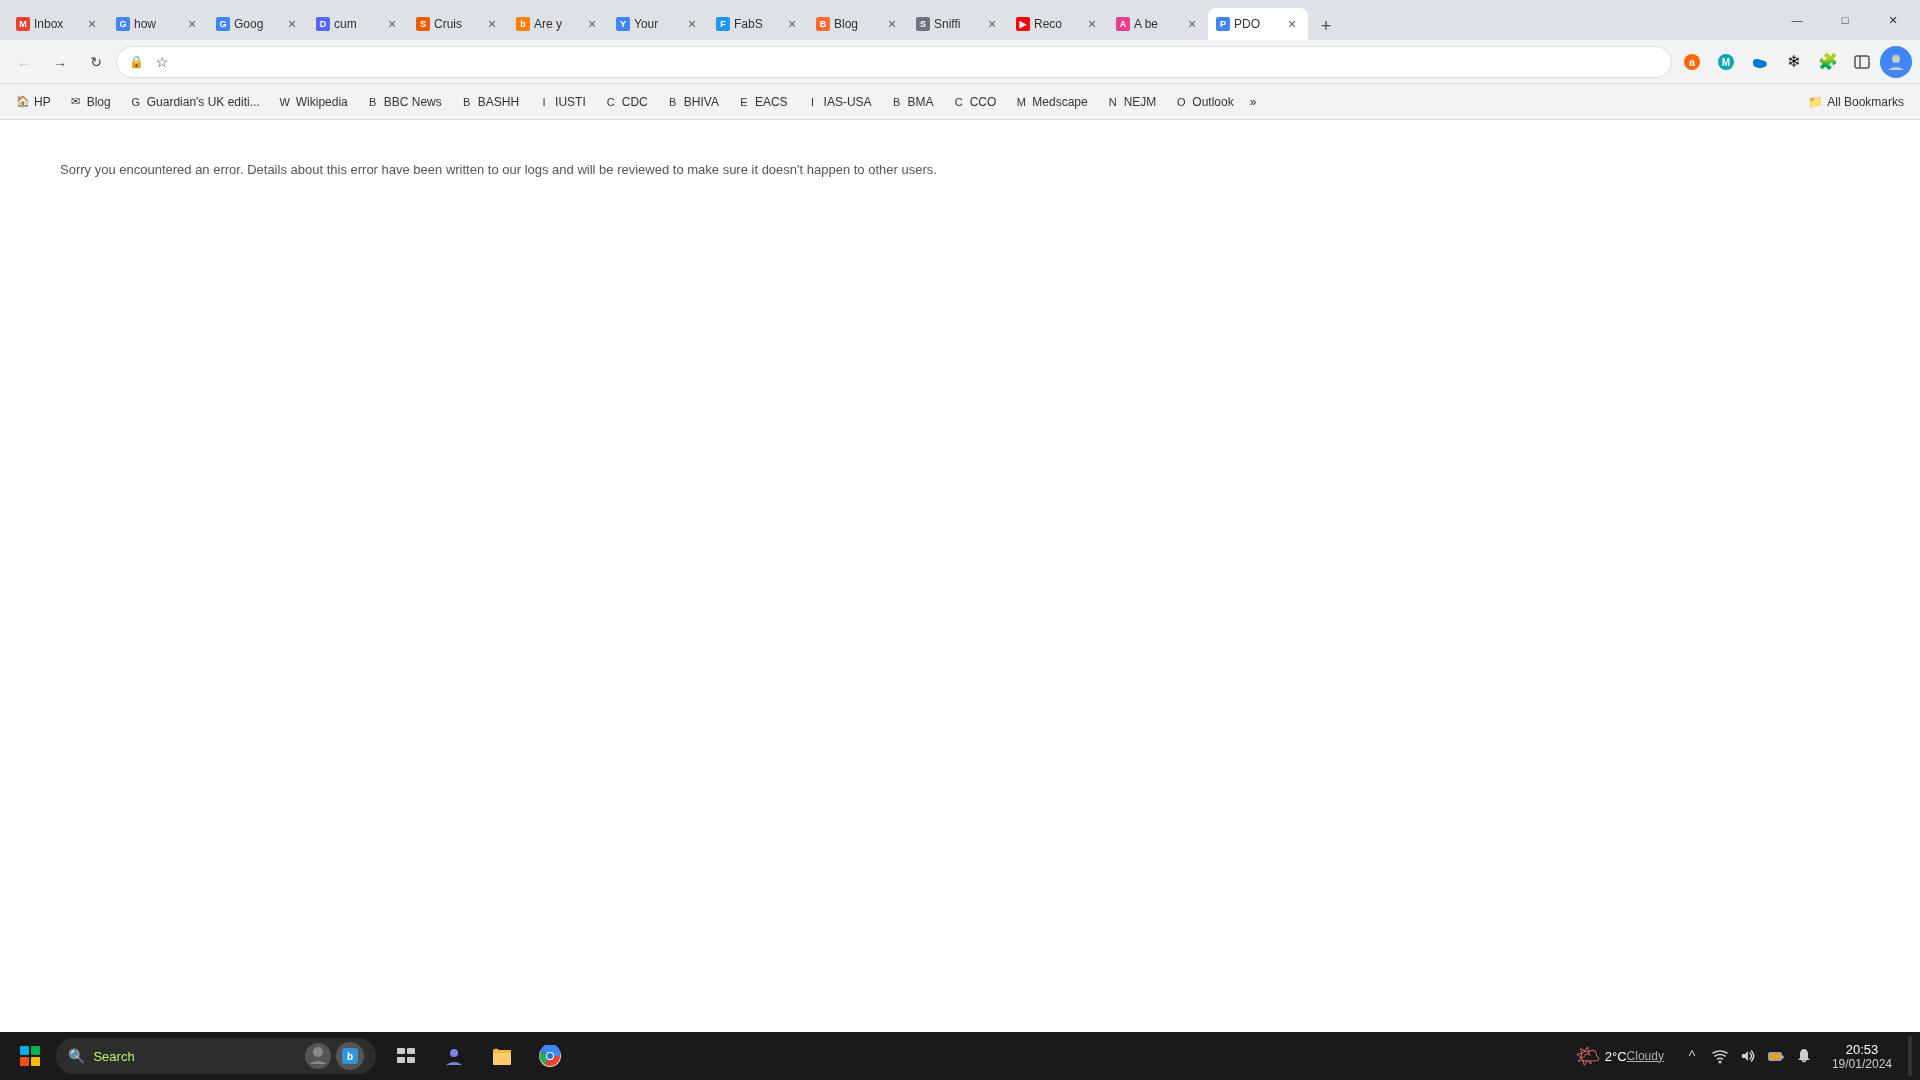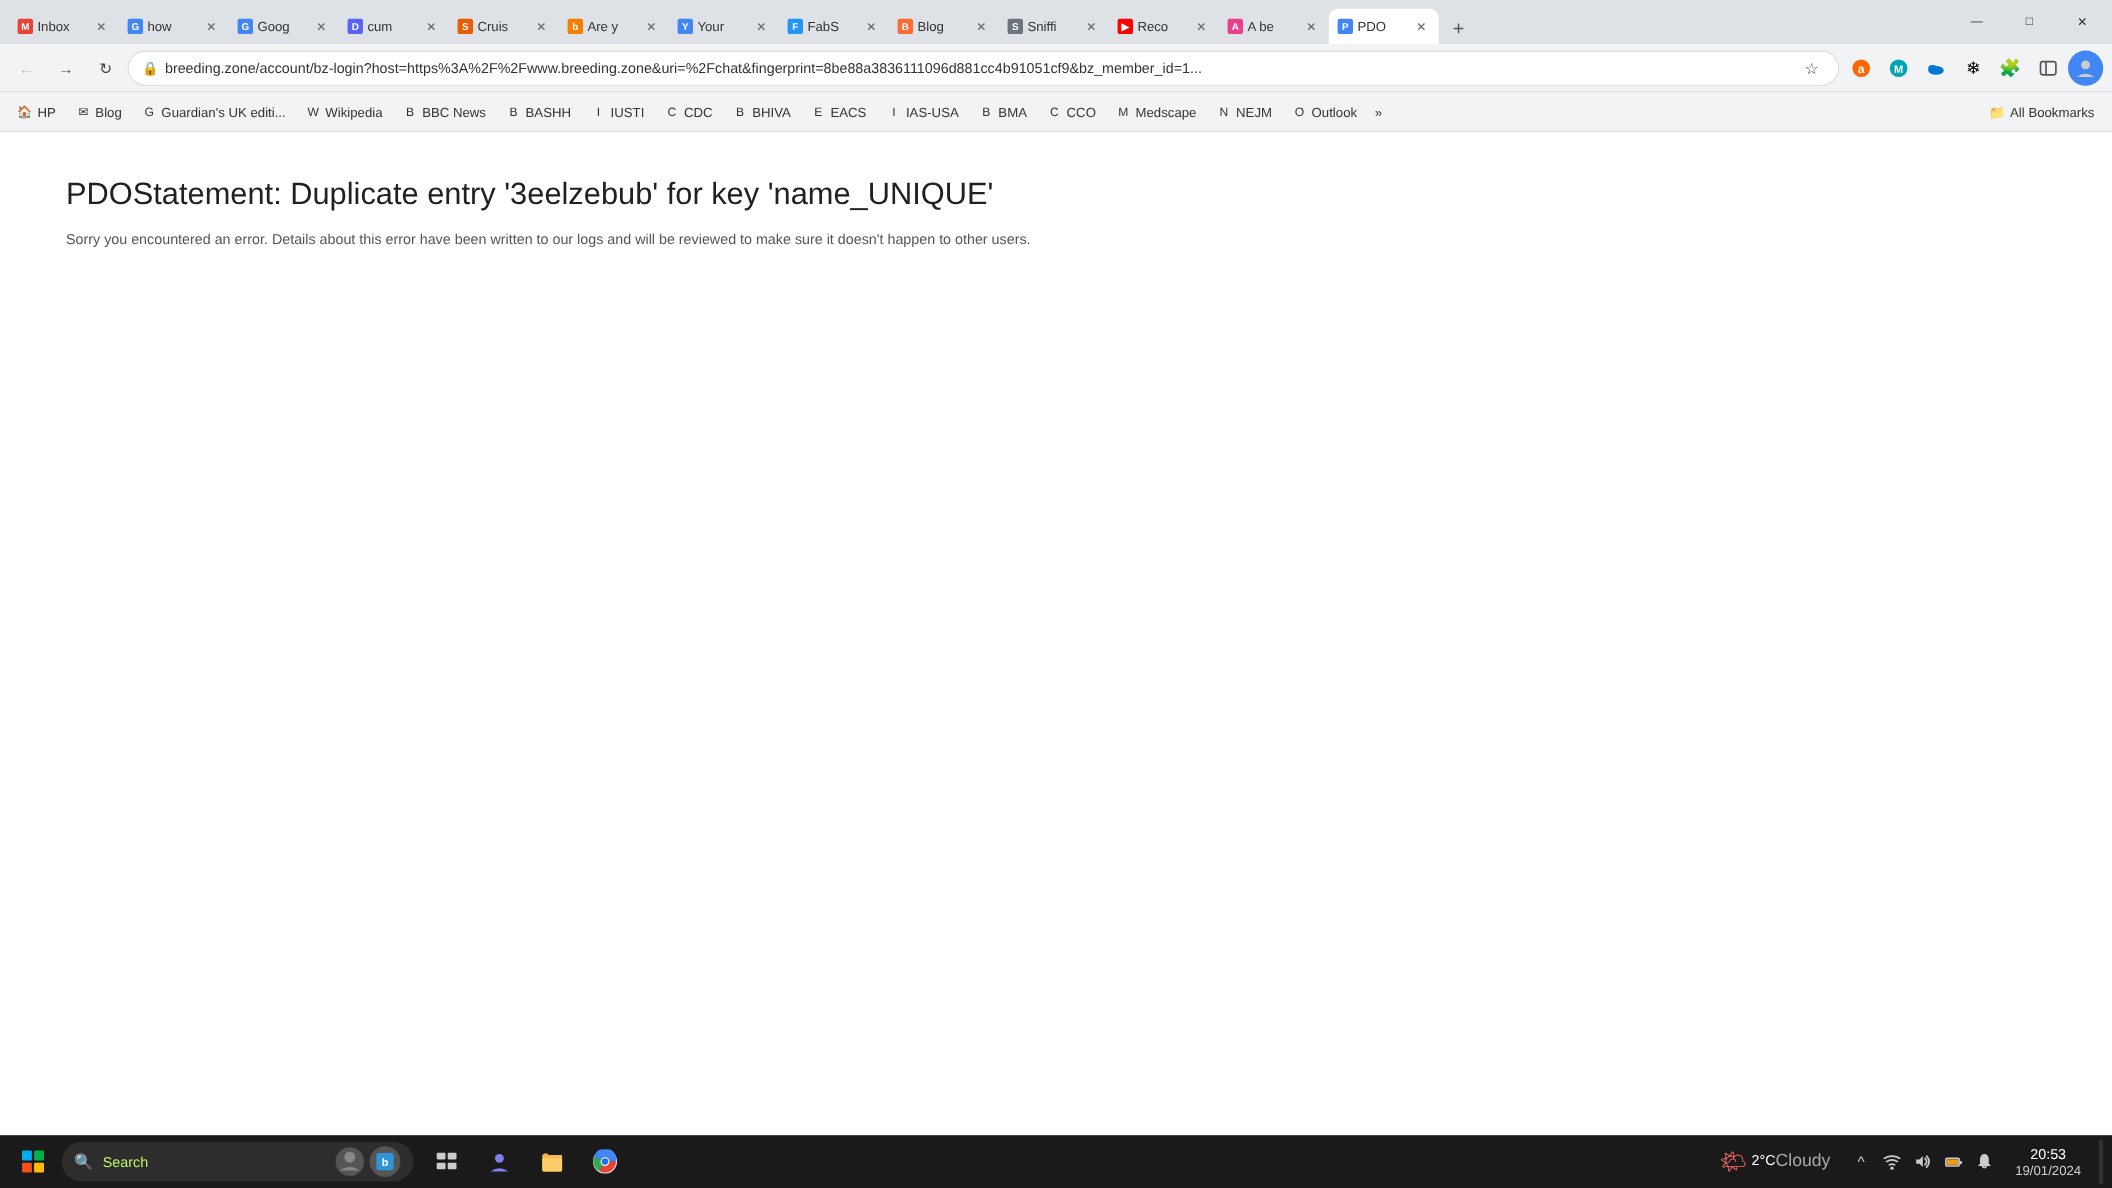--- a/index.html
+++ b/index.html
@@ -57,21 +57,21 @@
     .taskbar-right { margin-left: auto; display: flex; align-items: center; gap: 8px; }
     .system-tray { display: flex; align-items: center; gap: 4px; }
     .tray-icon { width: 24px; height: 24px; display: flex; align-items: center; justify-content: center; cursor: pointer; font-size: 14px; color: #ccc; }
     .datetime { text-align: center; cursor: pointer; padding: 0 8px; }
     .datetime-time { font-size: 13px; color: #fff; }
     .datetime-date { font-size: 12px; color: #ccc; }
     .weather-widget { display: flex; align-items: center; gap: 4px; cursor: pointer; margin-right: 8px; }
     .weather-icon { font-size: 20px; color: #ff6b6b; }
     .weather-info { display: flex; }
     .weather-temp { font-size: 13px; color: #fff; }
-    .weather-cond { font-size: 16px; color: #aaa; }
+    .weather-cond { font-size: 12px; color: #aaa; text-decoration: underline; }
   </style>
 </head>
 <body>
 
 <div class="chrome-window">
 
   <div class="title-bar">
     <div class="tab-strip">
 
       <div id="tabs-container" style="display:flex;align-items:flex-end;height:100%;">
@@ -149,21 +149,20 @@
       <div class="win-btn close">✕</div>
     </div>
   </div>
 
   <div class="nav-bar">
     <div class="nav-btn disabled">←</div>
     <div class="nav-btn">→</div>
     <div class="nav-btn">↻</div>
     <div class="address-bar">
       <span class="lock-icon">🔒</span>
-      <span class="address-text">breeding.zone/account/bz-login?host=https%3A%2F%2Fwww.breeding.zone&amp;uri=%2Fchat&amp;fingerprint=8be88a3836111096d881cc4b91051cf9&amp;bz_member_id=1...</span>
       <div class="address-bar-actions">
         <div class="addr-icon">☆</div>
       </div>
     </div>
     <div class="toolbar-icons">
 
       <div class="toolbar-icon">
         <svg width="18" height="18" viewBox="0 0 18 18">
             <circle cx="9" cy="9" r="8" fill="#ff6600"></circle>
             <text x="9" y="13" text-anchor="middle" fill="white" font-size="11" font-weight="bold">a</text>
@@ -272,21 +271,20 @@
       </div>
     <div class="bookmarks-right">
       <span class="bookmark-item">
         <span>📁</span>
         <span>All Bookmarks</span>
       </span>
     </div>
   </div>
 
   <div class="page-content">
-    <h1 class="error-title">PDOStatement: Duplicate entry '3eelzebub' for key 'name_UNIQUE'</h1>
     <p class="error-desc">Sorry you encountered an error. Details about this error have been written to our logs and will be reviewed to make sure it doesn't happen to other users.</p>
   </div>
 
   <div class="taskbar">
 
     <div class="taskbar-start">
       <div class="start-icon">
         <div class="start-square" style="background:#00adef;"></div>
         <div class="start-square" style="background:#00b14a;"></div>
         <div class="start-square" style="background:#f1511b;"></div>

